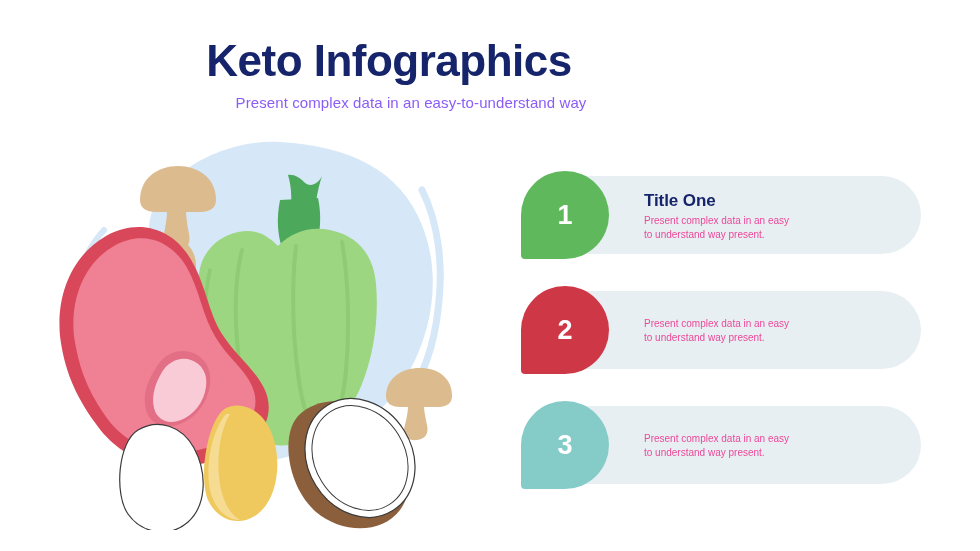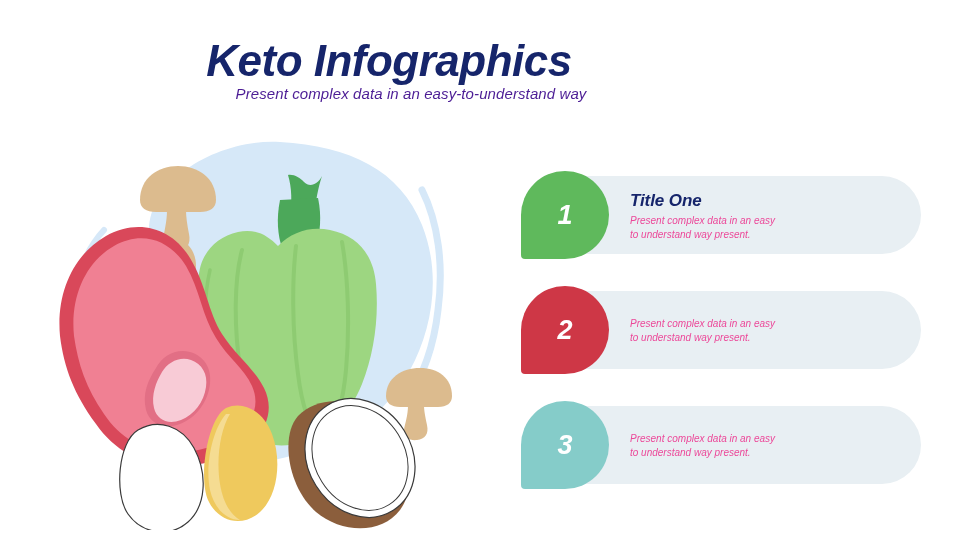--- a/index.html
+++ b/index.html
@@ -6,39 +6,39 @@
   html, body {
     width: 980px; height: 551px;
     background: #ffffff;
     font-family: "Liberation Sans", sans-serif;
     overflow: hidden;
   }
   #slide {
     position: relative;
     width: 778px; height: 551px;
     background: #ffffff;
-    font-style: italic;
   }
 
   
   .header {
     position: absolute;
     top: 36px; left: 0; right: 0;
     text-align: center;
   }
   .slide-title {
     font-size: 44px;
     font-weight: bold;
     letter-spacing: -0.5px;
     color: #16256B;
     line-height: 1.12;
   }
   .slide-subtitle {
+    margin-top: 9px;
     font-size: 15px;
-    color: #4c1d95;
+    color: #8b5cf6;
     font-weight: 400;
     letter-spacing: 0.1px;
     padding-left: 44px;
   }
 
   
   .illustration {
     position: absolute;
     left: 30px; top: 130px;
     width: 470px; height: 400px;
@@ -80,21 +80,21 @@
     font-size: 27px;
     font-weight: bold;
   }
   .badge-1 { background: #5FB95C; }
   .badge-2 { background: #CE3746; }
   .badge-3 { background: #85CCC9; }
 
   .card-text {
     position: relative;
     z-index: 2;
-    margin-left: 21px;
+    margin-left: 35px;
     padding-top: 2px;
   }
   .card-title {
     font-size: 17px;
     font-weight: bold;
     color: #16256B;
     letter-spacing: -0.1px;
     margin-bottom: 3px;
   }
   .card-desc {

